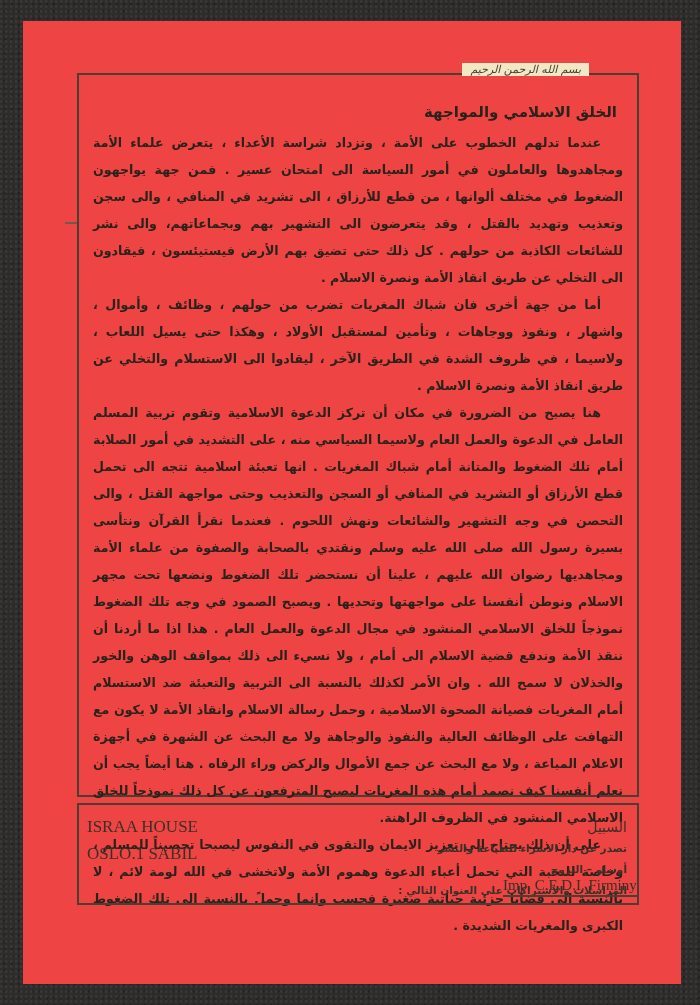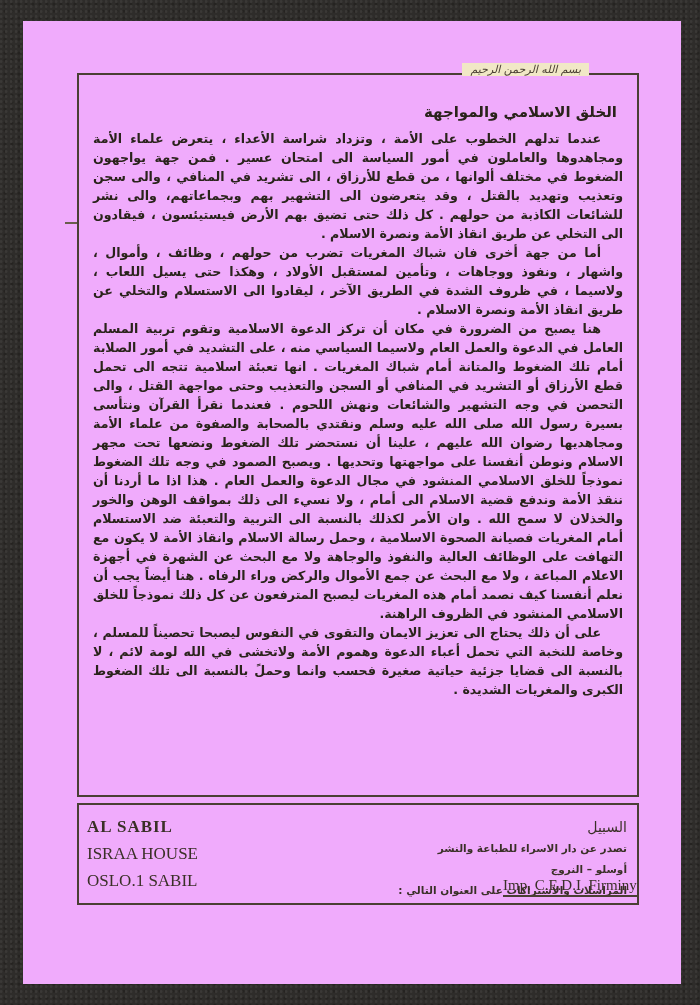--- a/index.html
+++ b/index.html
@@ -7,42 +7,42 @@
     width:700px; height:1005px; overflow:hidden;
     background:#2e2c2a;
     background-image: radial-gradient(circle at 20% 30%, #3a3836 0 1px, transparent 2px),
                       radial-gradient(circle at 70% 60%, #252321 0 1px, transparent 2px);
     background-size: 5px 5px, 7px 7px;
     position:relative;
     font-family:"DejaVu Sans", sans-serif;
   }
   .page {
     position:absolute; left:23px; top:21px; width:658px; height:963px;
-    background:#f0abfc;
+    background:#ef4444;
   }
   .main-frame {
     position:absolute; left:54px; top:52px; width:562px; height:724px;
     border:2px solid #4a3f33; box-sizing:border-box;
   }
   .bismillah {
     position:absolute; right:48px; top:-12px;
     background:#f1e8c6; padding:0 8px;
     font-family:"DejaVu Serif", serif; font-size:11px; font-style:italic;
     color:#4a3f33; direction:rtl;
   }
   .article {
     position:absolute; left:14px; right:14px; top:28px; bottom:8px;
     direction:rtl; text-align:justify; color:#2a231b;
   }
   .article-title {
     font-family:"DejaVu Sans", sans-serif; font-weight:bold; font-size:15px;
     margin:0 6px 8px 0; color:#2a231b;
   }
   .article p {
-    margin:0; font-size:12.6px; line-height:19px; font-weight:bold;
+    margin:0; font-size:12.6px; line-height:27px; font-weight:bold;
     text-indent:22px; text-align-last:right;
   }
   .footer-frame {
     position:absolute; left:54px; top:782px; width:562px; height:102px;
     border:2px solid #4a3f33; box-sizing:border-box;
   }
   .footer-left {
     position:absolute; left:8px; top:8px;
     font-family:"Liberation Serif", serif; color:#3a3027; font-size:17px; line-height:27px;
   }
@@ -80,21 +80,20 @@
       <div class="article-title">الخلق الاسلامي والمواجهة</div>
       <p>عندما تدلهم الخطوب على الأمة ، وتزداد شراسة الأعداء ، يتعرض علماء الأمة ومجاهدوها والعاملون في أمور السياسة الى امتحان عسير . فمن جهة يواجهون الضغوط في مختلف ألوانها ، من قطع للأرزاق ، الى تشريد في المنافي ، والى سجن وتعذيب وتهديد بالقتل ، وقد يتعرضون الى التشهير بهم وبجماعاتهم، والى نشر للشائعات الكاذبة من حولهم . كل ذلك حتى تضيق بهم الأرض فيستيئسون ، فيقادون الى التخلي عن طريق انقاذ الأمة ونصرة الاسلام .</p>
       <p>أما من جهة أخرى فان شباك المغريات تضرب من حولهم ، وظائف ، وأموال ، واشهار ، ونفوذ ووجاهات ، وتأمين لمستقبل الأولاد ، وهكذا حتى يسيل اللعاب ، ولاسيما ، في ظروف الشدة في الطريق الآخر ، ليقادوا الى الاستسلام والتخلي عن طريق انقاذ الأمة ونصرة الاسلام .</p>
       <p>هنا يصبح من الضرورة في مكان أن تركز الدعوة الاسلامية وتقوم تربية المسلم العامل في الدعوة والعمل العام ولاسيما السياسي منه ، على التشديد في أمور الصلابة أمام تلك الضغوط والمتانة أمام شباك المغريات . انها تعبئة اسلامية تتجه الى تحمل قطع الأرزاق أو التشريد في المنافي أو السجن والتعذيب وحتى مواجهة القتل ، والى التحصن في وجه التشهير والشائعات ونهش اللحوم . فعندما نقرأ القرآن ونتأسى بسيرة رسول الله صلى الله عليه وسلم ونقتدي بالصحابة والصفوة من علماء الأمة ومجاهديها رضوان الله عليهم ، علينا أن نستحضر تلك الضغوط ونضعها تحت مجهر الاسلام ونوطن أنفسنا على مواجهتها وتحديها . ويصبح الصمود في وجه تلك الضغوط نموذجاً للخلق الاسلامي المنشود في مجال الدعوة والعمل العام . هذا اذا ما أردنا أن ننقذ الأمة وندفع قضية الاسلام الى أمام ، ولا نسيء الى ذلك بمواقف الوهن والخور والخذلان لا سمح الله . وان الأمر لكذلك بالنسبة الى التربية والتعبئة ضد الاستسلام أمام المغريات فصيانة الصحوة الاسلامية ، وحمل رسالة الاسلام وانقاذ الأمة لا يكون مع التهافت على الوظائف العالية والنفوذ والوجاهة ولا مع البحث عن الشهرة في أجهزة الاعلام المباعة ، ولا مع البحث عن جمع الأموال والركض وراء الرفاه . هنا أيضاً يجب أن نعلم أنفسنا كيف نصمد أمام هذه المغريات ليصبح المترفعون عن كل ذلك نموذجاً للخلق الاسلامي المنشود في الظروف الراهنة.</p>
       <p>على أن ذلك يحتاج الى تعزيز الايمان والتقوى في النفوس ليصبحا تحصيناً للمسلم ، وخاصة للنخبة التي تحمل أعباء الدعوة وهموم الأمة ولاتخشى في الله لومة لائم ، لا بالنسبة الى قضايا جزئية حياتية صغيرة فحسب وانما وحملً بالنسبة الى تلك الضغوط الكبرى والمغريات الشديدة .</p>
     </div>
   </div>
 
   <div class="footer-frame">
     <div class="footer-left">
-      <div class="brand">AL SABIL</div>
       <div>ISRAA HOUSE</div>
       <div>OSLO.1 SABIL</div>
     </div>
     <div class="footer-right">
       <div class="brand-ar">السبيل</div>
       <div>تصدر عن دار الاسراء للطباعة والنشر</div>
       <div>أوسلو – النروج</div>
       <div>المراسلات والاشتراكات على العنوان التالي :</div>
     </div>
   </div>

